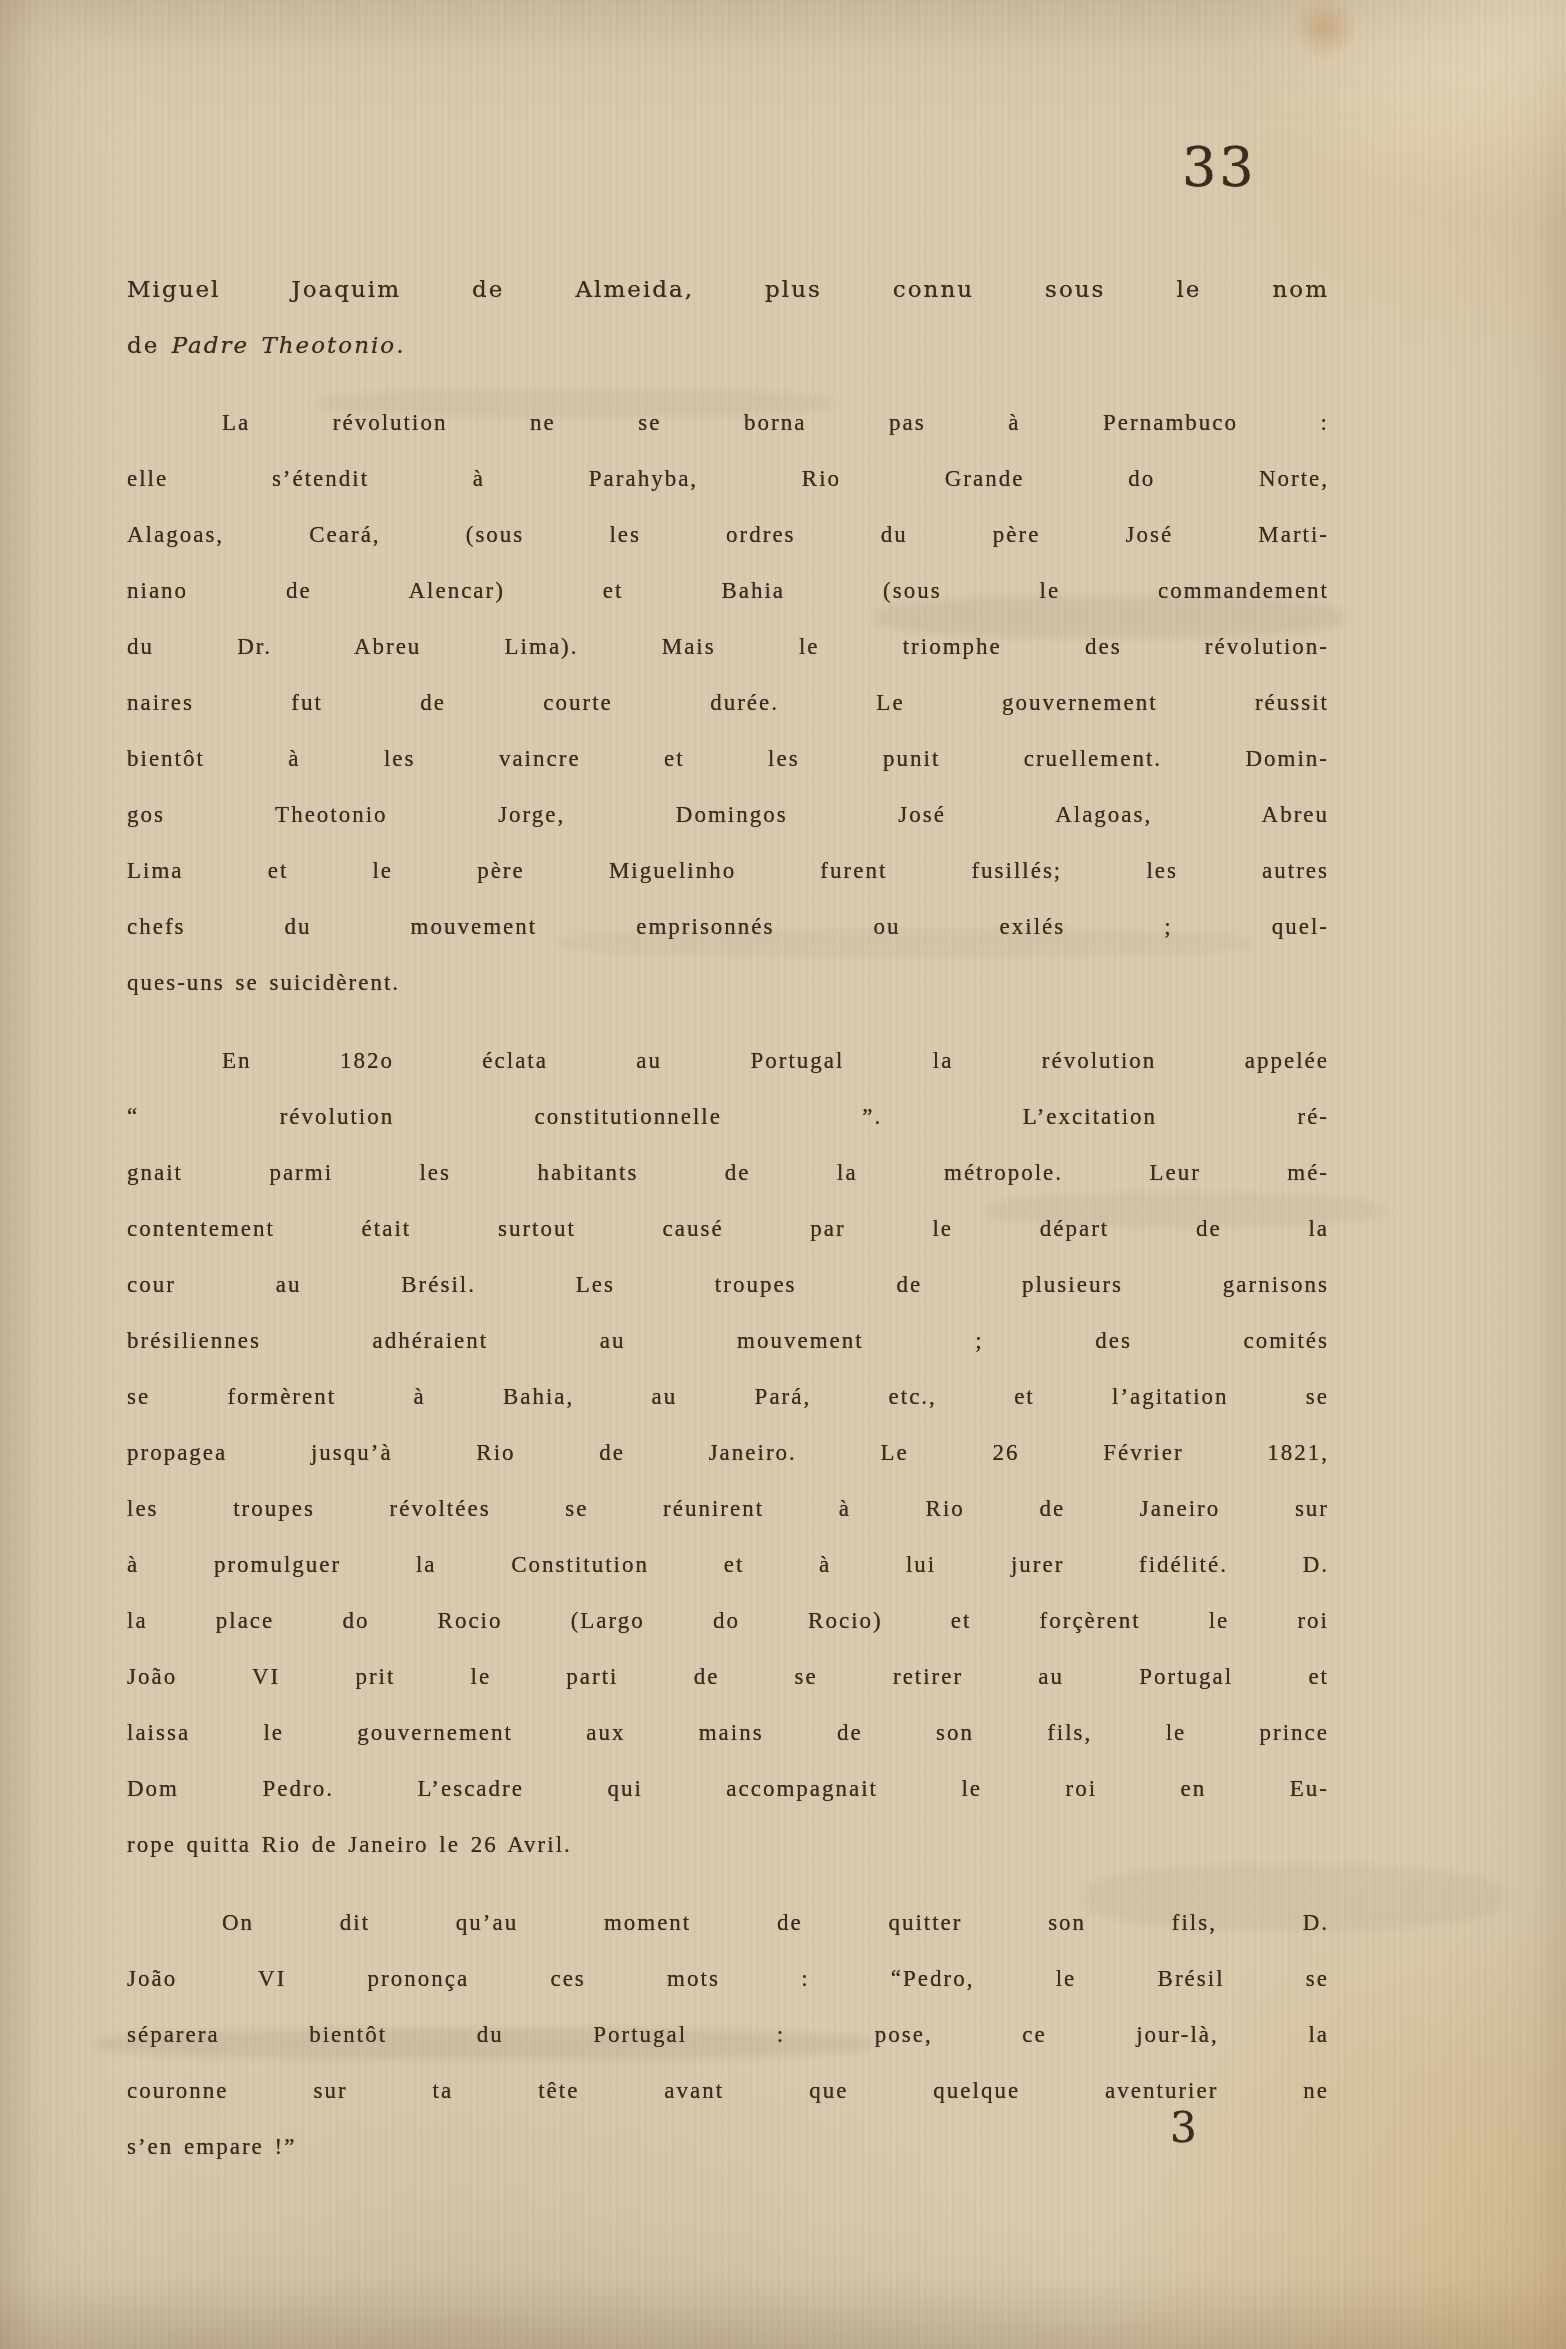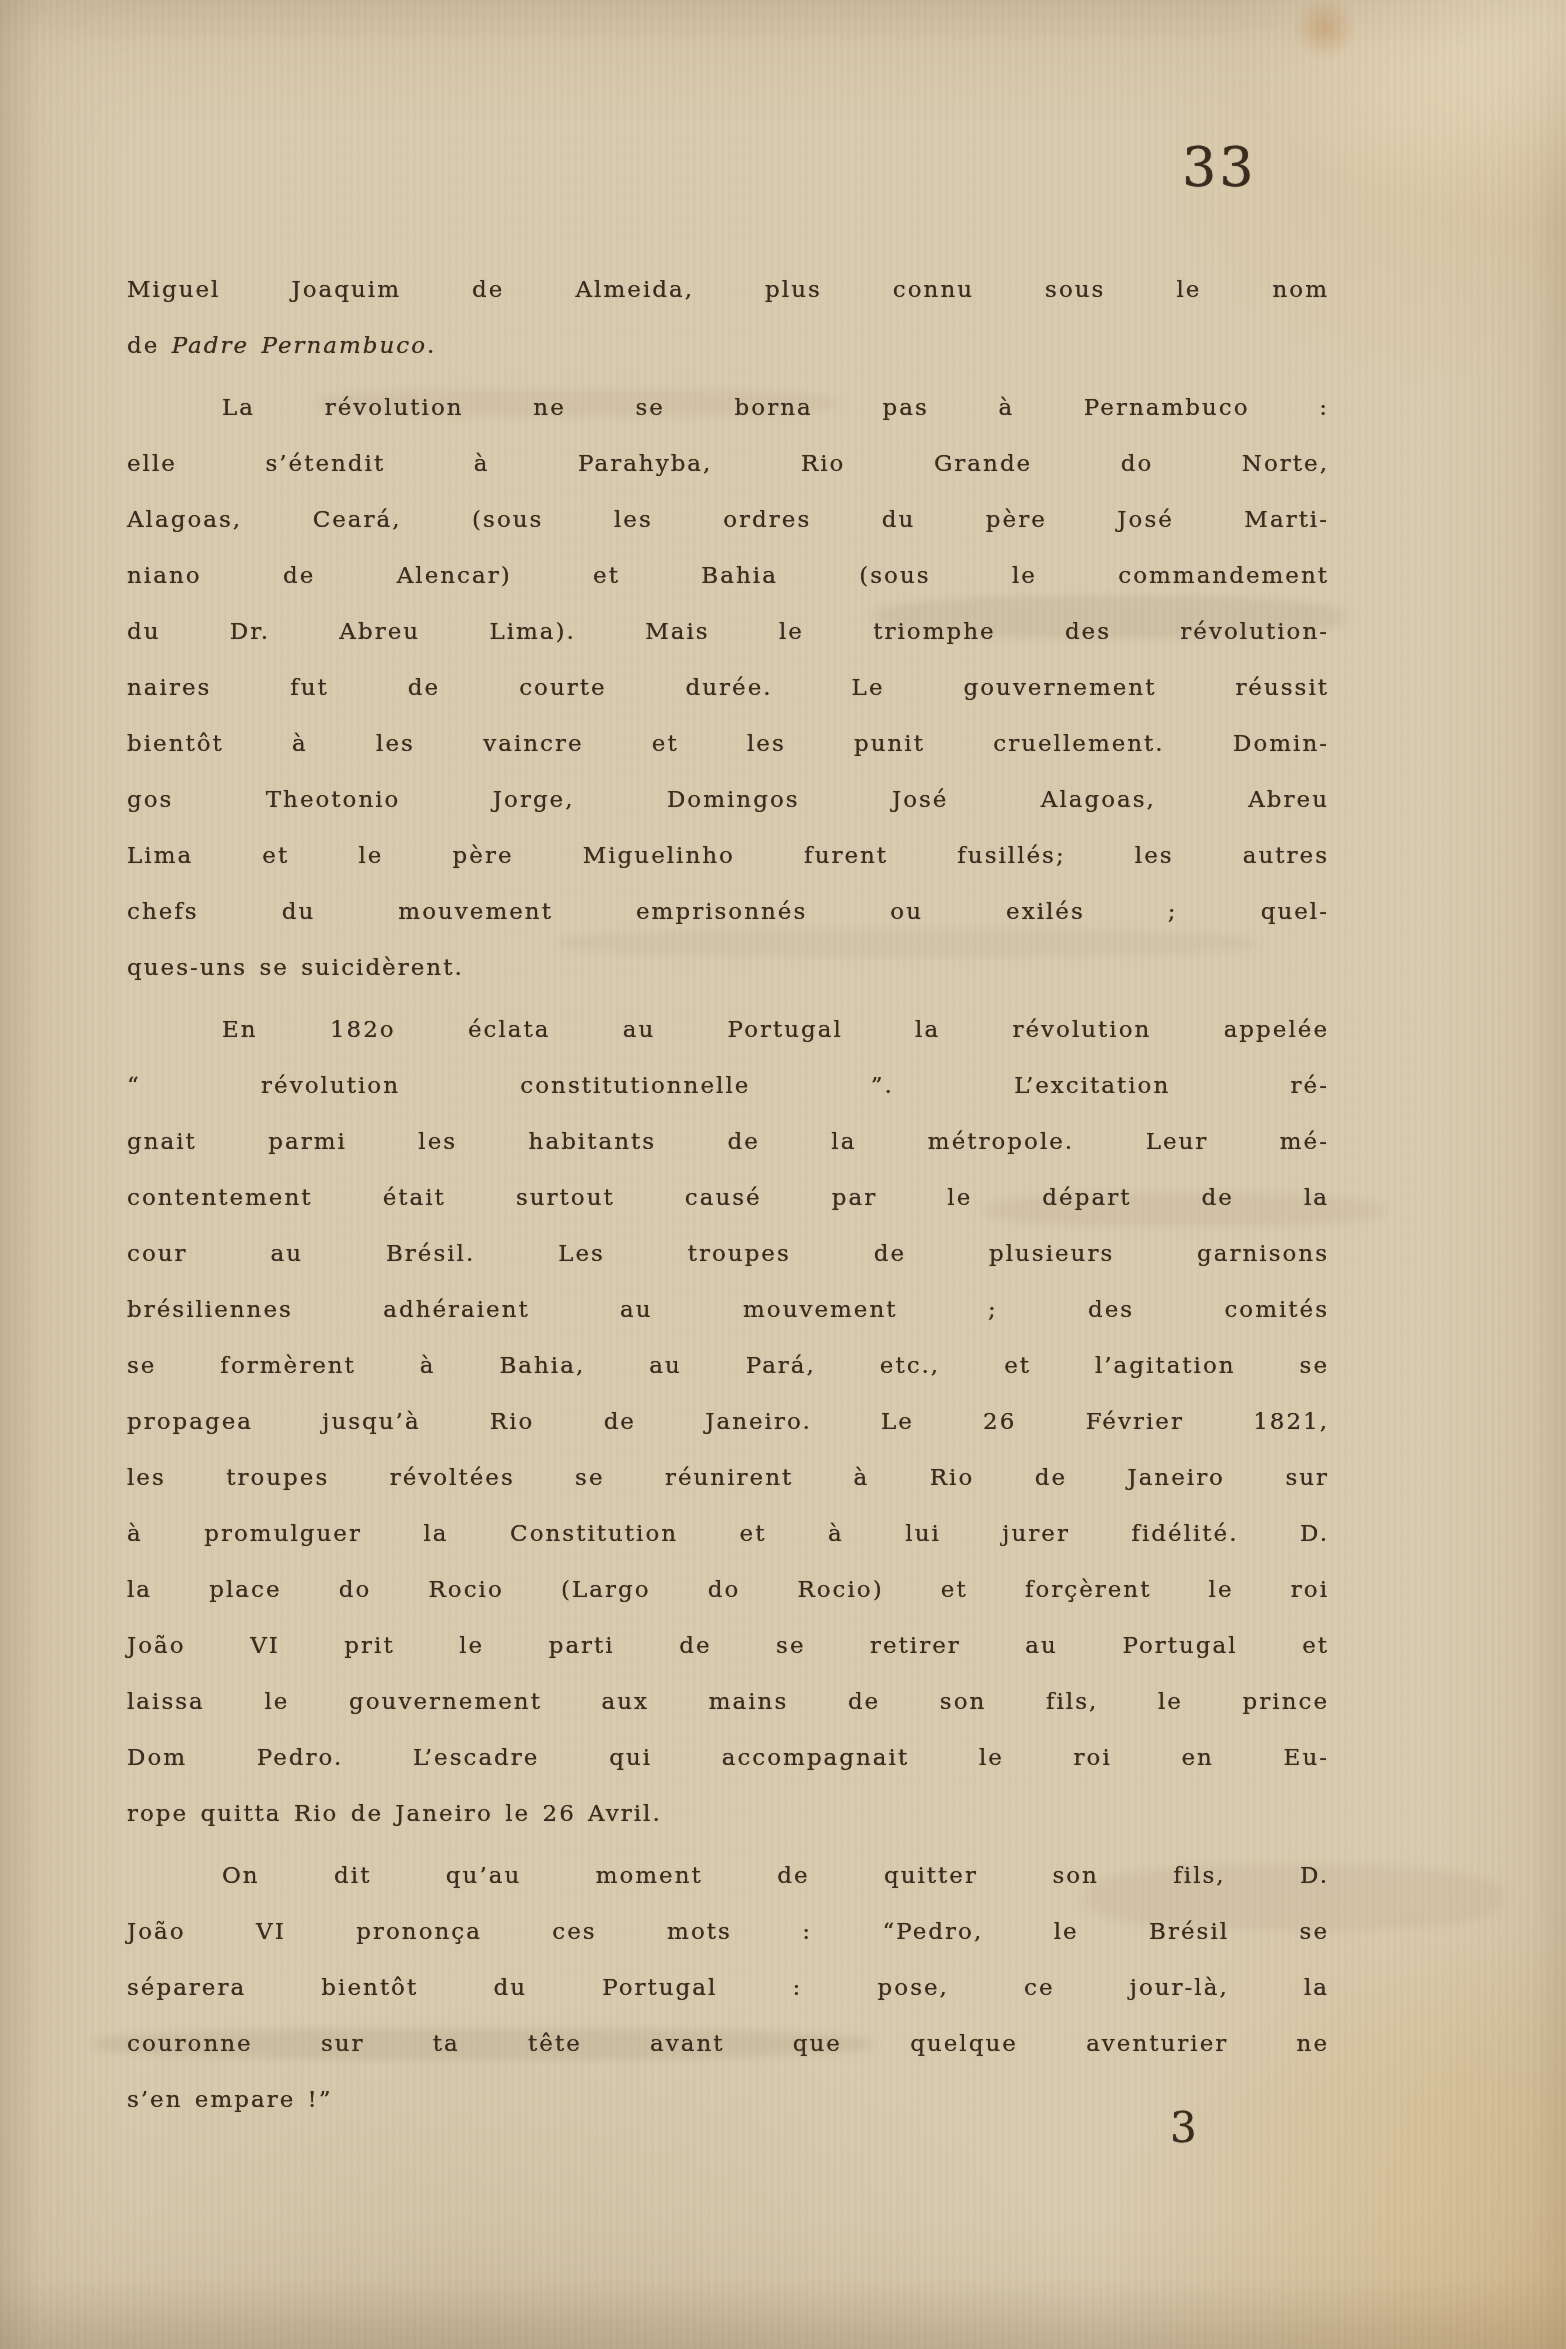--- a/index.html
+++ b/index.html
@@ -49,21 +49,21 @@
     letter-spacing:3px;
     text-shadow:0 0 1px rgba(58,45,32,0.75);
   }
   .text-block{
     position:absolute;left:127px;top:261px;width:1202px;
     font-size:23px;line-height:56px;
     letter-spacing:2px;
     word-spacing:3px;
     text-shadow:0 0 0.7px rgba(58,45,32,0.8);
   }
-  .paragraph + .paragraph{margin-top:6px;}
+  .paragraph + .paragraph{margin-top:22px;font-family:Liberation Serif, serif;}
   .line{
     text-align:justify;
     text-align-last:justify;
     white-space:normal;
   }
   .line-last{text-align-last:left;}
   .line-indent{padding-left:95px;}
   .line i{font-style:italic;}
   .signature-mark{
     position:absolute;left:1170px;top:2107px;
@@ -82,21 +82,21 @@
   <div class="bleed b3"></div>
   <div class="bleed b4"></div>
   <div class="bleed b5"></div>
   <div class="bleed b6"></div>
 
   <div class="page-number">33</div>
 
   <div class="text-block">
       <div class="paragraph">
         <div class="line">Miguel Joaquim de Almeida, plus connu sous le nom</div>
-        <div class="line line-last"><span>de </span><i>Padre Pernambuco</i><span>.</span></div>
+        <div class="line line-last"><span>de </span><i>Padre Theotonio</i><span>.</span></div>
       </div>
       <div class="paragraph">
         <div class="line line-indent">La révolution ne se borna pas à Pernambuco :</div>
         <div class="line">elle s’étendit à Parahyba, Rio Grande do Norte,</div>
         <div class="line">Alagoas, Ceará, (sous les ordres du père José Marti-</div>
         <div class="line">niano de  Alencar) et Bahia (sous le commandement</div>
         <div class="line">du Dr. Abreu Lima). Mais le triomphe des révolution-</div>
         <div class="line">naires fut de courte durée. Le gouvernement réussit</div>
         <div class="line">bientôt à les vaincre et les punit cruellement. Domin-</div>
         <div class="line">gos Theotonio Jorge, Domingos José Alagoas, Abreu</div>

